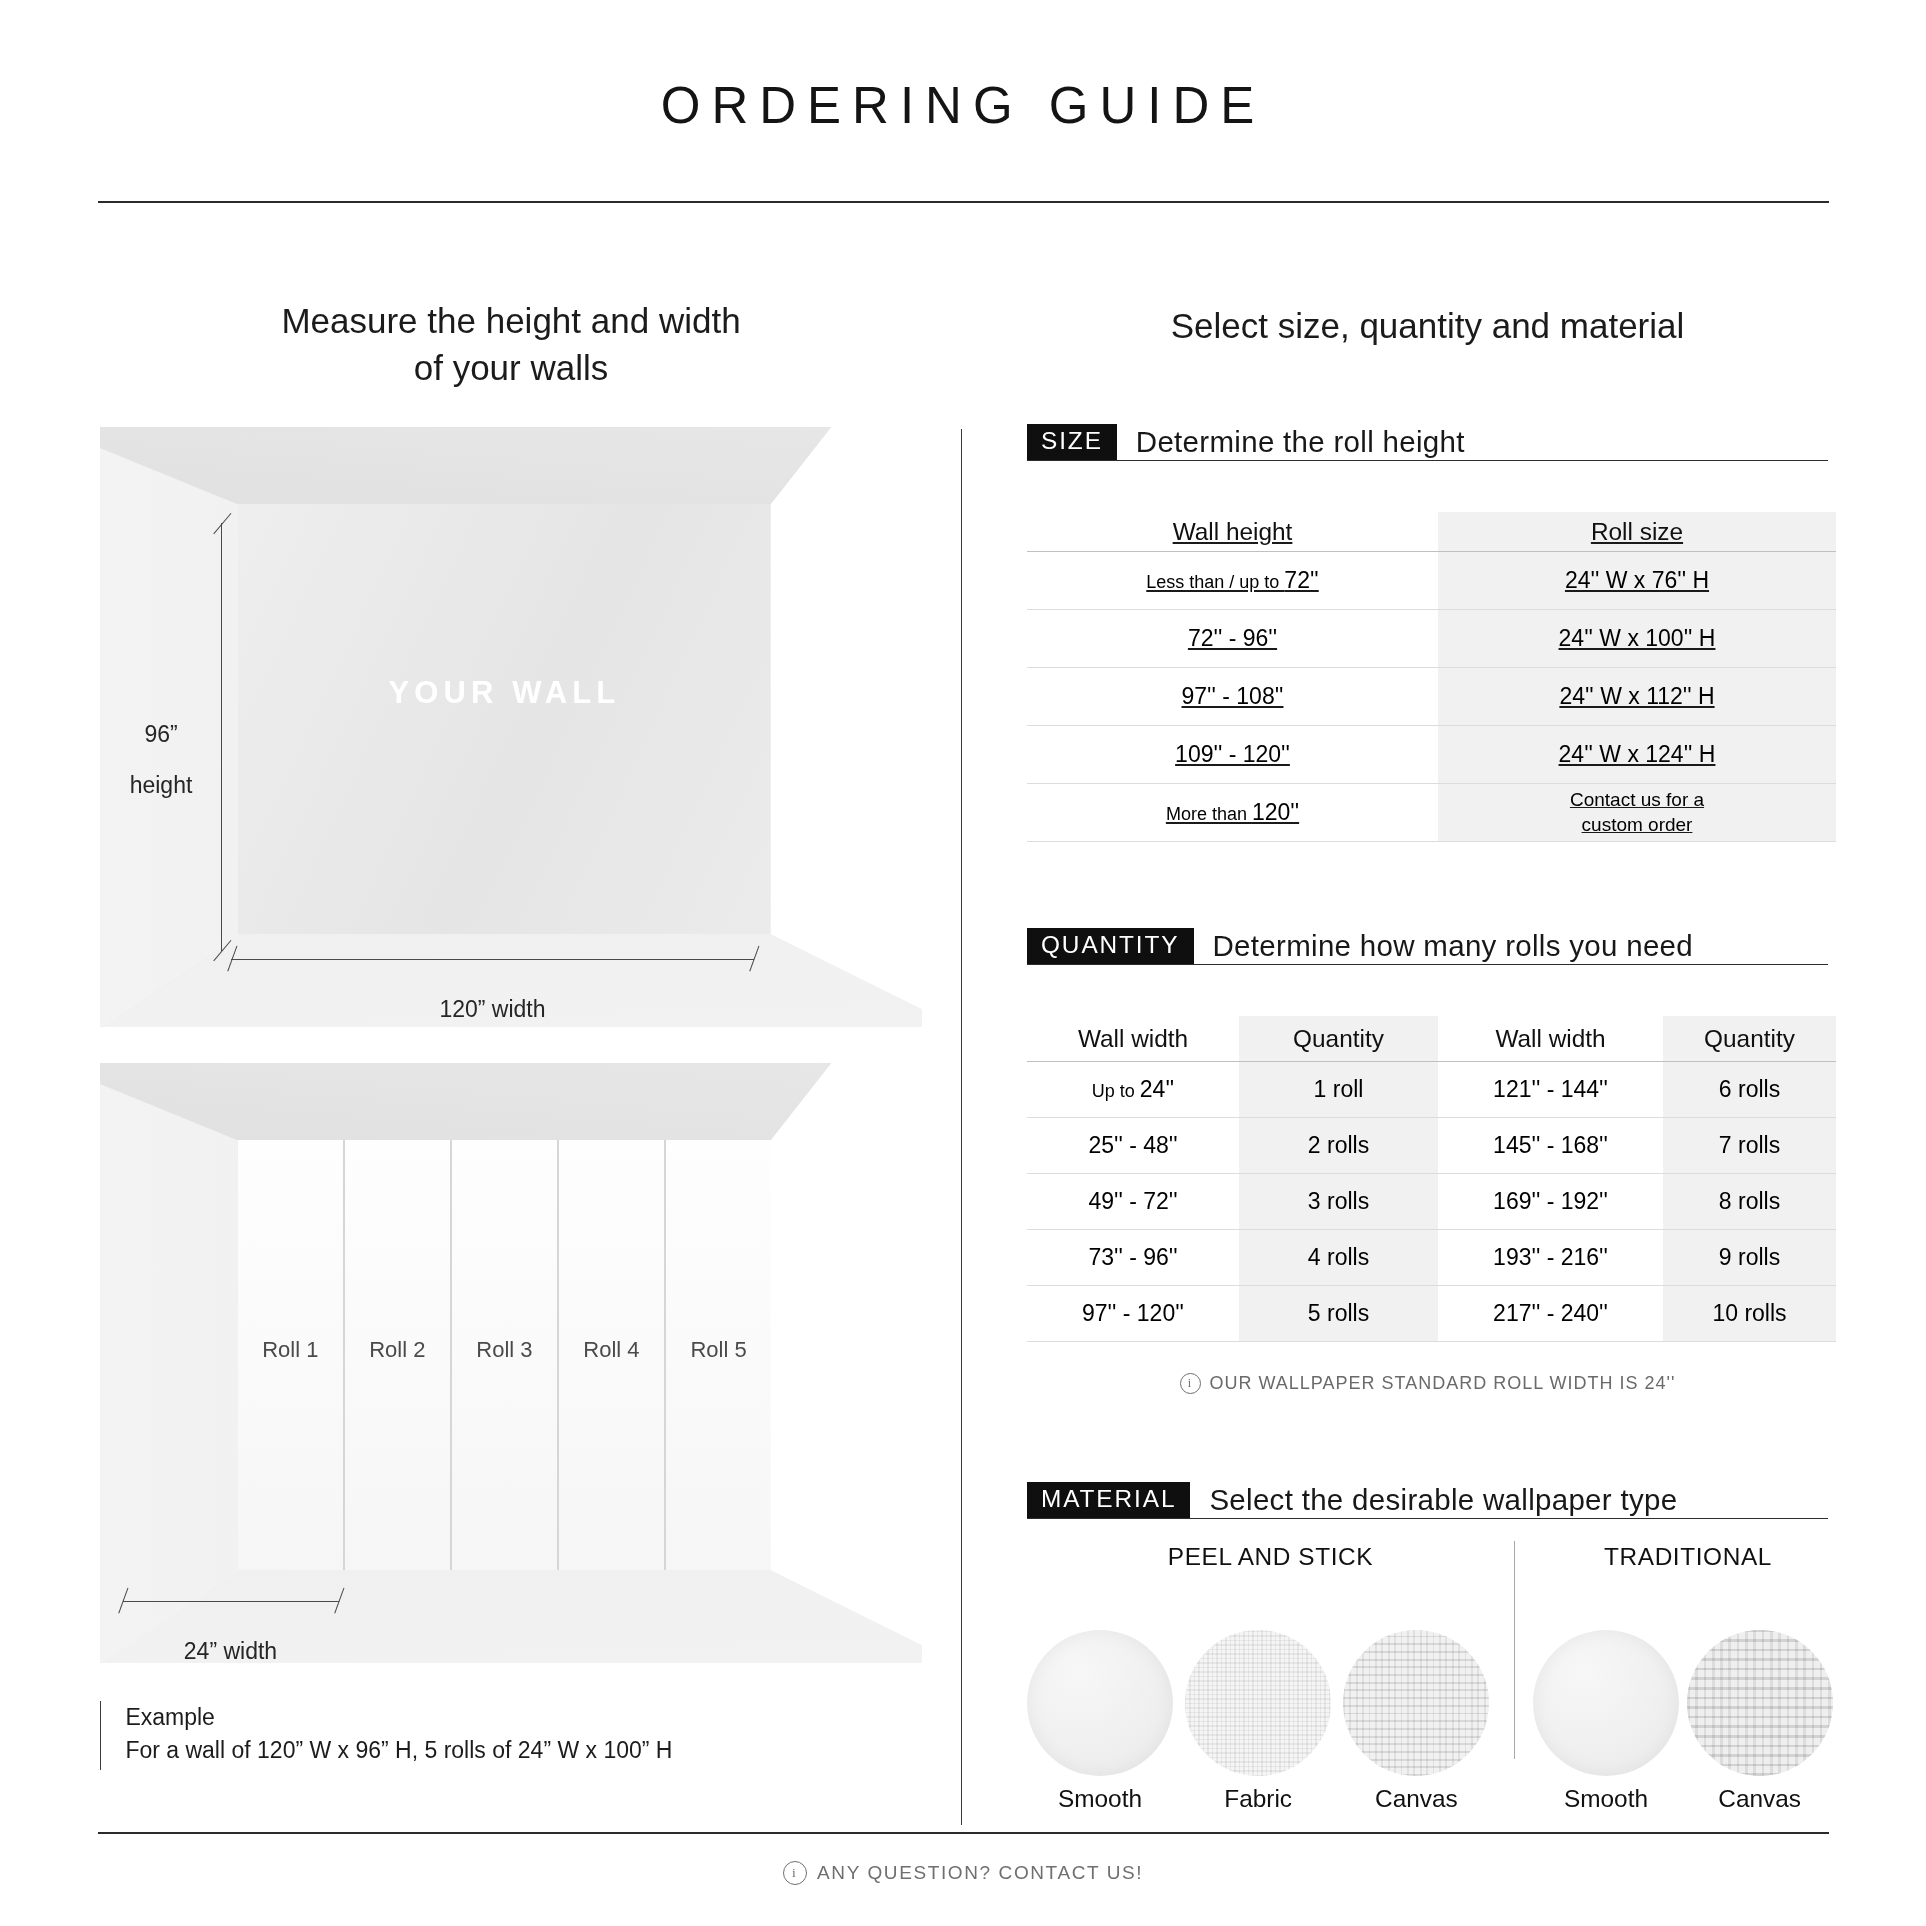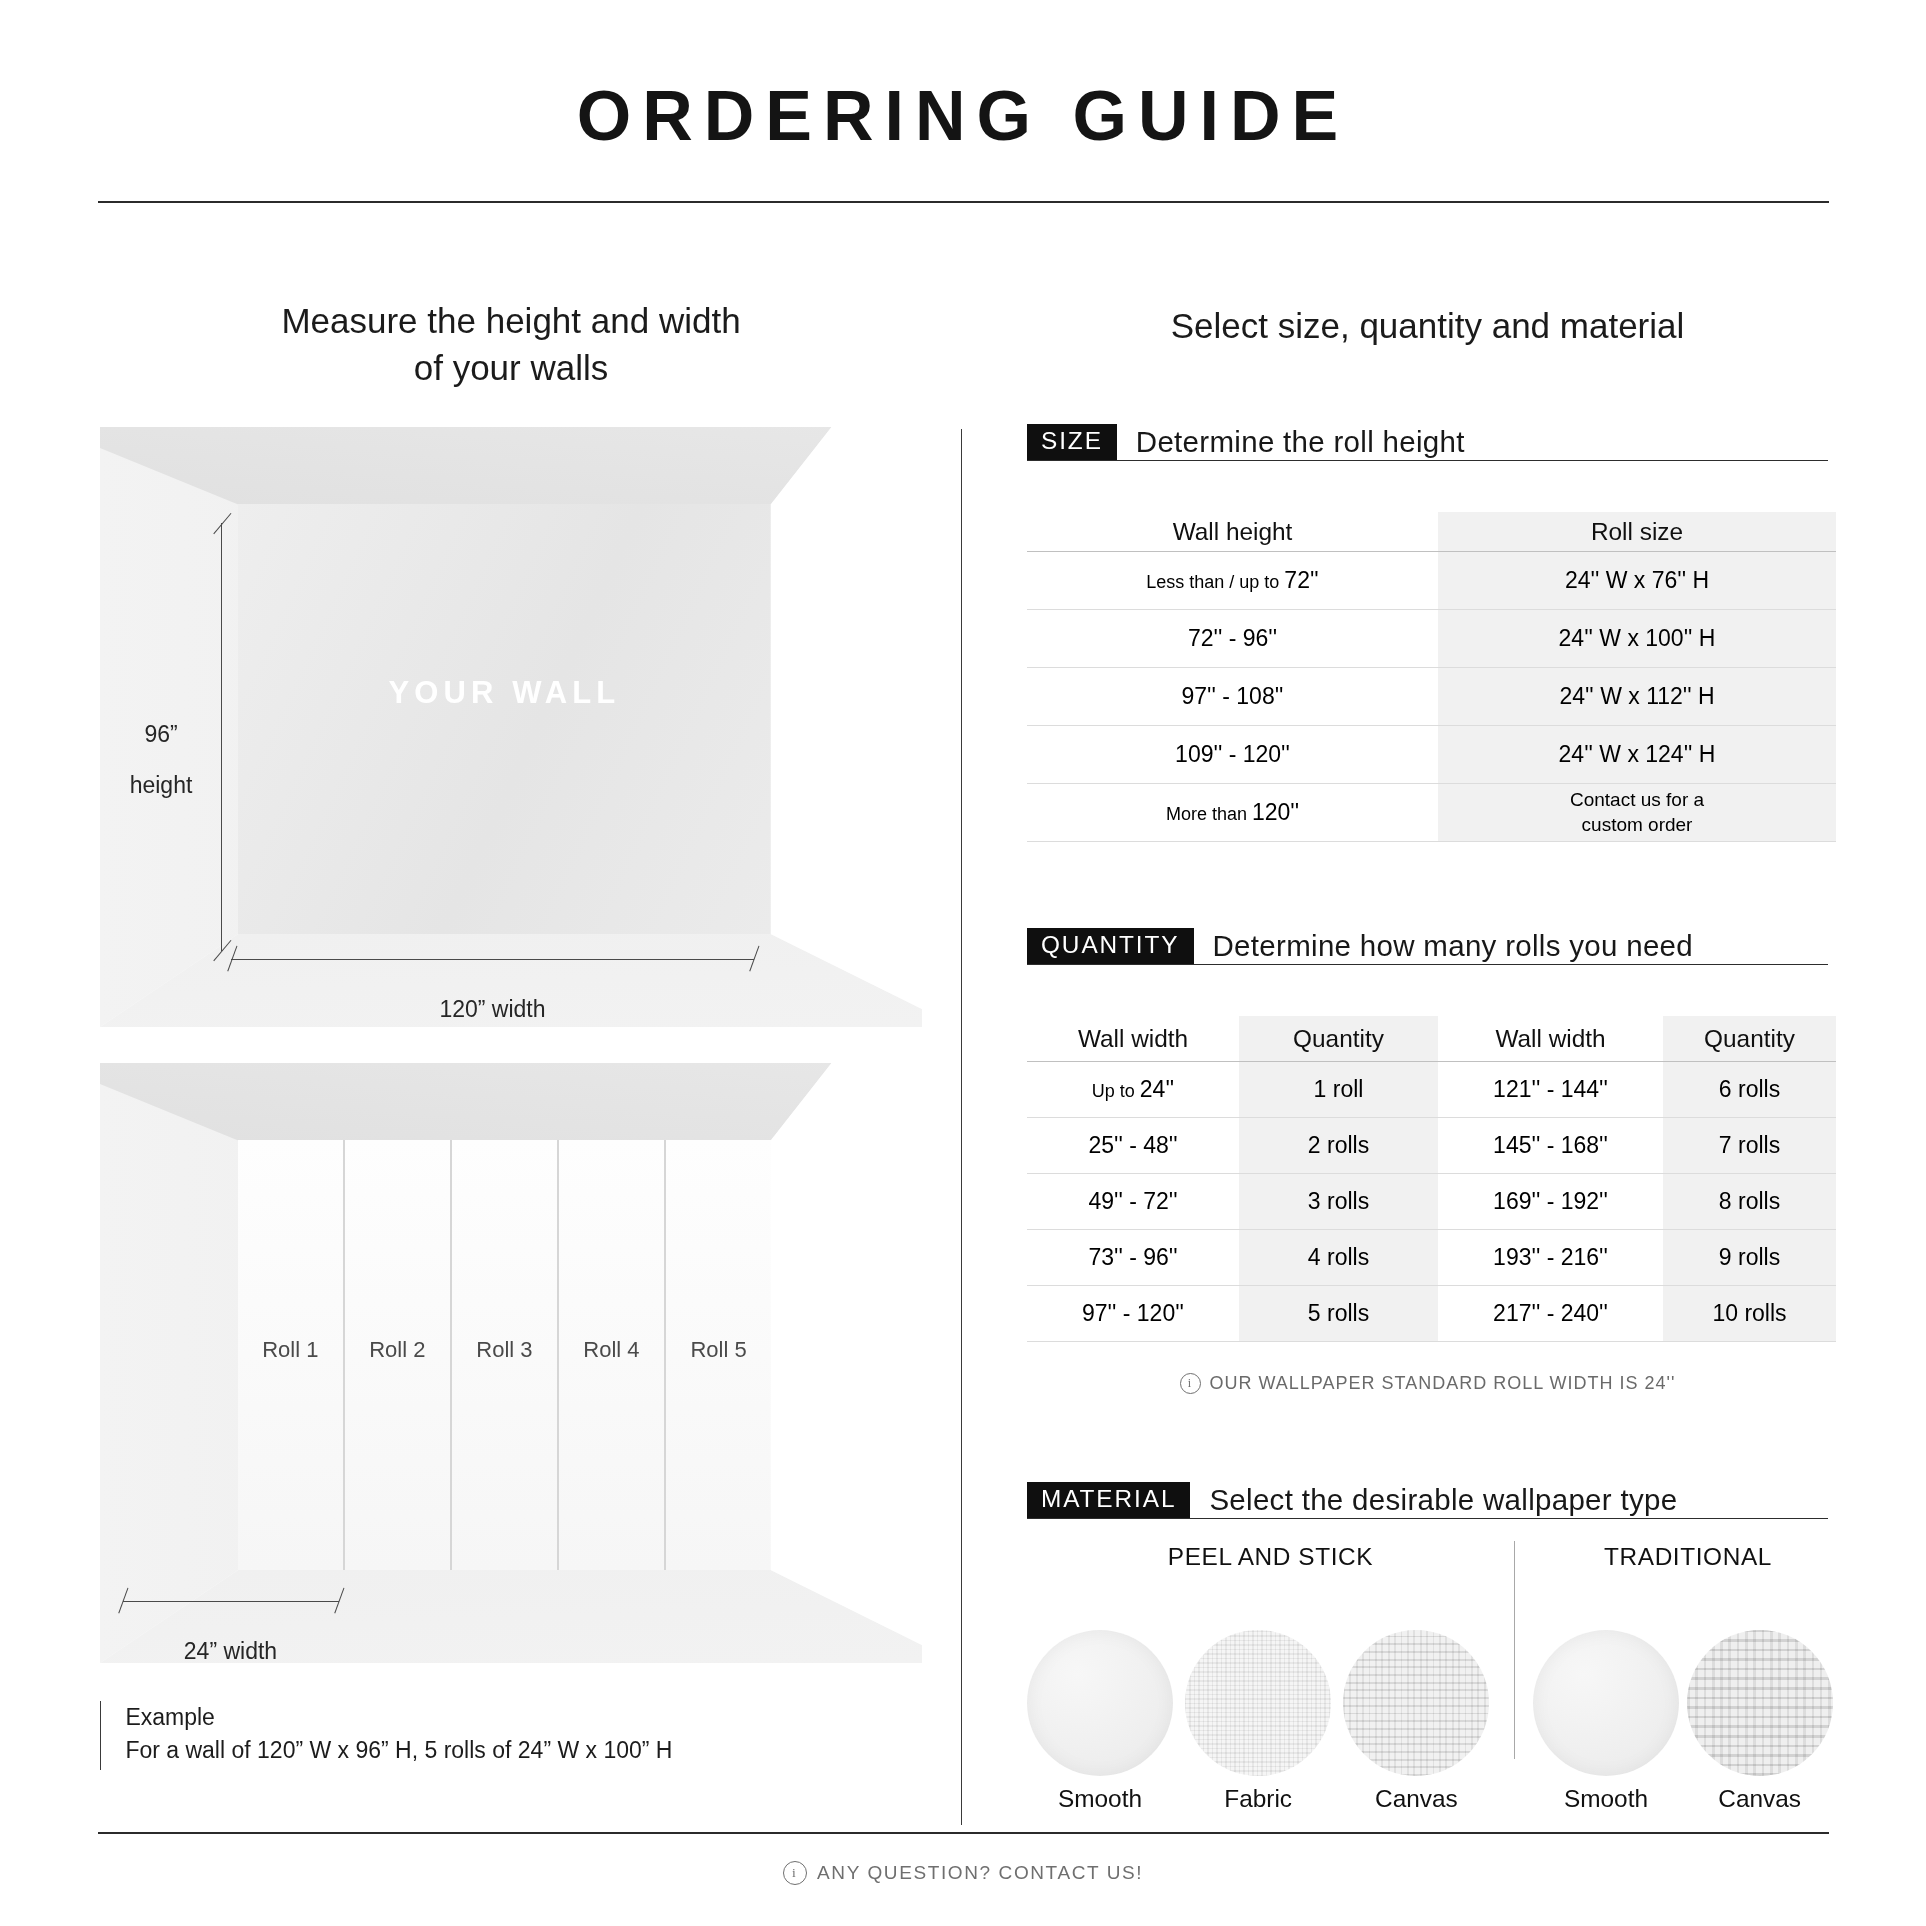--- a/index.html
+++ b/index.html
@@ -1,21 +1,21 @@
 <!DOCTYPE html>
 <html style="font-size:10.3px"><head>
 <meta charset="utf-8">
 <style>
   html,body{margin:0;padding:0;background:#ffffff;}
   .page{position:relative;width:1926px;height:1926px;background:#ffffff;
         font-family:"Liberation Sans", sans-serif;color:#1a1a1a;overflow:hidden;}
 
   
   .title{position:absolute;top:76px;left:0;width:100%;text-align:center;
-         font-size:70px;letter-spacing:11px;color:#141414;font-weight:700;}
+         font-size:51px;letter-spacing:11px;color:#141414;font-weight:400;}
   .rule{position:absolute;left:98px;width:1731px;height:1.9px;background:#2b2b2b;}
   .rule-top{top:201px;}
   .rule-bottom{top:1832px;}
   .divider-center{position:absolute;left:961px;top:429px;width:1.3px;height:1396px;background:#3a3a3a;}
 
   .heading{position:absolute;text-align:center;font-size:35px;line-height:1.35;color:#1b1b1b;}
   .heading-left{left:100px;width:822px;top:297px;}
   .heading-right{left:1027px;width:801px;top:302px;}
   .heading span{display:block;text-align:center;}
 
@@ -64,21 +64,21 @@
   .info-icon.small{width:19px;height:19px;font-size:12.2px;border-width:1.3px;}
 
   
   .sec-head{position:absolute;left:1027px;width:801px;display:flex;align-items:center;}
   .badge{background:#0f0f0f;color:#ffffff;font-size:24.4px;letter-spacing:1.9px;
          padding:5.1px 14px 6.4px;line-height:1;}
   .subtitle{font-size:29.5px;color:#181818;margin-left:19px;letter-spacing:0.3px;}
   .sec-rule{position:absolute;left:1027px;width:801px;height:1.3px;background:#2d2d2d;}
 
   .stable{position:absolute;left:1027px;top:512px;width:809px;display:grid;
-          grid-template-columns:411px 398px;grid-template-rows:40px repeat(5,58px);}
+          grid-template-columns:411px 398px;grid-template-rows:40px repeat(5,58px);text-decoration:underline;}
   .qtable{position:absolute;left:1027px;top:1016px;width:809px;display:grid;
           grid-template-columns:212px 199px 225px 173px;grid-template-rows:46px repeat(5,56px);}
   .cell{display:flex;align-items:center;justify-content:center;border-bottom:0.6px solid #dcdcdc;}
   .cell.hd{font-size:24.4px;color:#101010;border-bottom:1.3px solid #c0c0c0;}
   .cell.g{background:#f1f1f1;}
   .txt{font-size:23px;color:#000000;text-align:center;}
   .txt .pre{font-size:18px;}
   .txt .line{display:block;}
   .txt .sm{font-size:19px;line-height:1.3;display:block;}
   .txt .sm:empty{display:none;}

